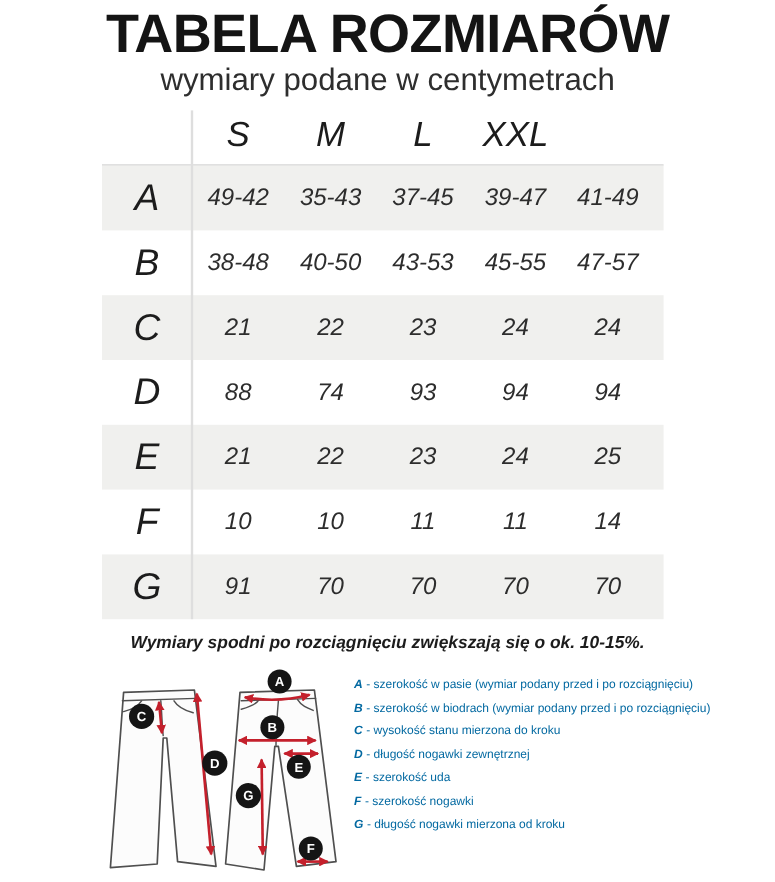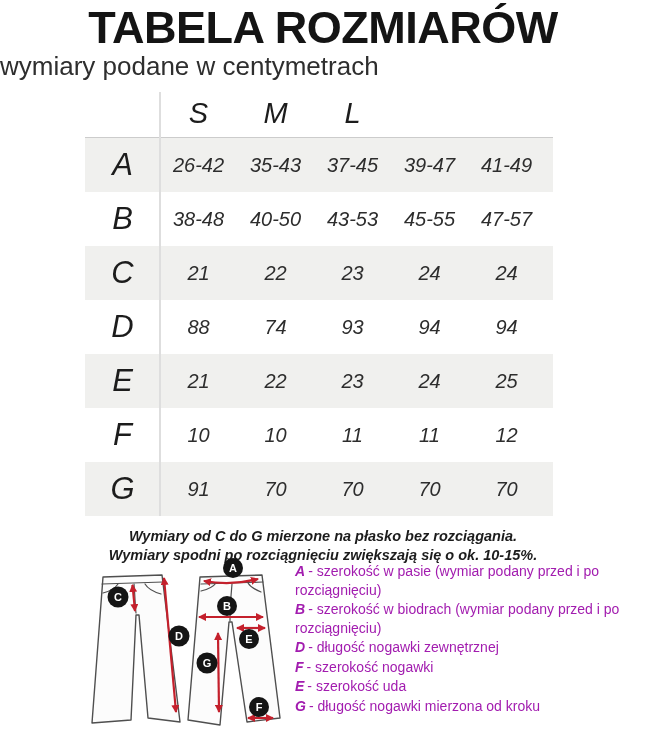--- a/index.html
+++ b/index.html
@@ -11,21 +11,21 @@
     color:#1c1c1c;
   }
   .page-title{
     position:absolute;top:2px;left:0;width:646px;
     text-align:center;
     font-size:45px;font-weight:800;letter-spacing:-0.5px;
     color:#141414;
   }
   .page-subtitle{
     position:absolute;top:51px;left:0;width:646px;
-    text-align:left;
+    text-align:center;
     font-size:26px;font-weight:400;
     color:#2e2e2e;
   }
   .size-table{
     position:absolute;left:85px;top:90px;width:468px;
   }
   .thead,.trow{
     display:grid;
     grid-template-columns:75px 77px 77px 77px 77px 77px;
     align-items:center;
@@ -50,21 +50,21 @@
     position:absolute;left:23px;top:527px;width:600px;
     text-align:center;
     font-style:italic;font-weight:700;
     font-size:14.5px;line-height:19px;color:#1c1c1c;
   }
   .diagram-wrap{
     position:absolute;left:85px;top:555px;width:205px;height:180px;
   }
   .legend{
     position:absolute;left:295px;top:562px;width:344px;
-    font-size:14px;line-height:18.5px;color:#a21caf;
+    font-size:10px;line-height:18.5px;color:#0369a1;
   }
   .legend-item{margin-bottom:1px;}
   .legend-letter{font-weight:700;font-style:italic;margin-right:3px;}
   .pants{fill:#fcfcfc;stroke:#4f4f4f;stroke-width:1.4;stroke-linejoin:round;}
   .detail{fill:none;stroke:#4f4f4f;stroke-width:1.2;stroke-linecap:round;}
   .red{fill:none;stroke:#c4202c;stroke-width:2.2;}
   .badge{fill:#151515;}
   .badge-letter{
     fill:#ffffff;font-size:11px;font-weight:700;
     font-family:"Liberation Sans",sans-serif;text-anchor:middle;
@@ -77,25 +77,26 @@
 <div class="page-subtitle">wymiary podane w centymetrach</div>
 
 <div class="size-table">
   <div class="vline"></div>
 
   <div class="thead">
     <div class="th"></div>
     <div class="th">S</div>
     <div class="th">M</div>
     <div class="th">L</div>
+    <div class="th">XXL</div>
   </div>
 
   <div class="trow alt">
     <div class="rowlabel">A</div>
-    <div class="td">26-42</div>
+    <div class="td">49-42</div>
     <div class="td">35-43</div>
     <div class="td">37-45</div>
     <div class="td">39-47</div>
     <div class="td">41-49</div>
   </div>
 
   <div class="trow">
     <div class="rowlabel">B</div>
     <div class="td">38-48</div>
     <div class="td">40-50</div>
@@ -130,35 +131,34 @@
     <div class="td">24</div>
     <div class="td">25</div>
   </div>
 
   <div class="trow">
     <div class="rowlabel">F</div>
     <div class="td">10</div>
     <div class="td">10</div>
     <div class="td">11</div>
     <div class="td">11</div>
-    <div class="td">12</div>
+    <div class="td">14</div>
   </div>
 
   <div class="trow alt">
     <div class="rowlabel">G</div>
     <div class="td">91</div>
     <div class="td">70</div>
     <div class="td">70</div>
     <div class="td">70</div>
     <div class="td">70</div>
   </div>
 </div>
 
 <div class="notes">
-  <div>Wymiary od C do G mierzone na płasko bez rozciągania.</div>
   <div>Wymiary spodni po rozciągnięciu zwiększają się o ok. 10-15%.</div>
 </div>
 
 <div class="diagram-wrap">
   <svg width="205" height="180" viewBox="0 0 205 180" xmlns="http://www.w3.org/2000/svg">
     <defs>
       <marker id="ah" viewBox="0 0 8 8" refX="7" refY="4" markerWidth="8" markerHeight="8" markerUnits="userSpaceOnUse" orient="auto-start-reverse">
         <path d="M0,0 L8,4 L0,8 Z" fill="#c4202c"></path>
       </marker>
     </defs>
@@ -198,17 +198,18 @@
       <text class="badge-letter" x="122" y="112">G</text>
       <circle class="badge" cx="174" cy="152" r="10"></circle>
       <text class="badge-letter" x="174" y="156">F</text>
     </g>
   </svg>
 </div>
 
 <div class="legend">
   <div class="legend-item"><span class="legend-letter">A</span><span>- szerokość w pasie (wymiar podany przed i po rozciągnięciu)</span></div>
   <div class="legend-item"><span class="legend-letter">B</span><span>- szerokość w biodrach (wymiar podany przed i po rozciągnięciu)</span></div>
+  <div class="legend-item"><span class="legend-letter">C</span><span>- wysokość stanu mierzona do kroku</span></div>
   <div class="legend-item"><span class="legend-letter">D</span><span>- długość nogawki zewnętrznej</span></div>
+  <div class="legend-item"><span class="legend-letter">E</span><span>- szerokość uda</span></div>
   <div class="legend-item"><span class="legend-letter">F</span><span>- szerokość nogawki</span></div>
-  <div class="legend-item"><span class="legend-letter">E</span><span>- szerokość uda</span></div>
   <div class="legend-item"><span class="legend-letter">G</span><span>- długość nogawki mierzona od kroku</span></div>
 </div>
 
 </body></html>

